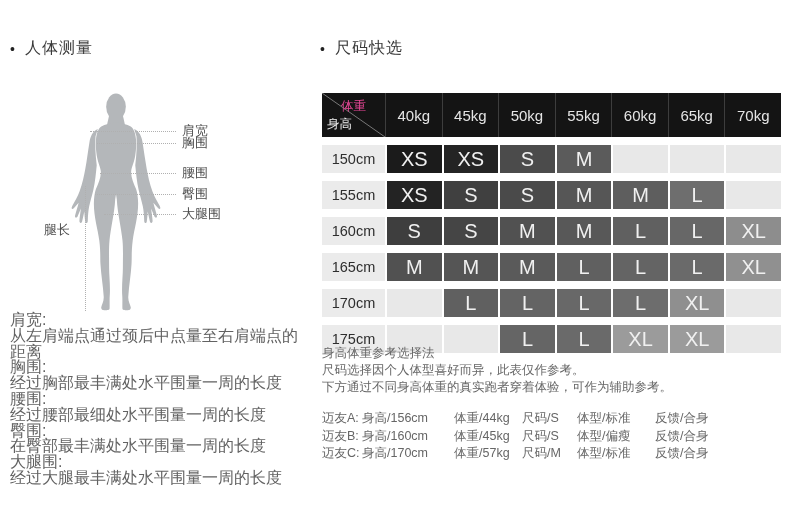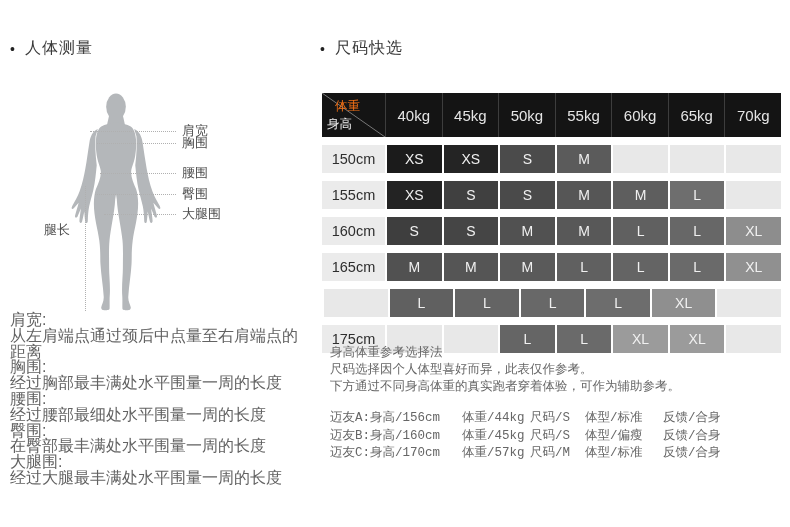--- a/index.html
+++ b/index.html
@@ -32,33 +32,33 @@
   #ml-leg { position:absolute; left:44px; top:221px; font-size:13px; color:#4a4a4a; }
 
   #measure-guide { position:absolute; left:10px; top:312px; width:300px;
                    font-size:16px; line-height:15.8px; color:#626262; }
 
   
   #size-table { position:absolute; left:322px; top:93px; width:459px; }
   #table-header { display:flex; height:44px; background:#141414; }
   #corner-cell { position:relative; width:63px; height:44px; flex:none; }
   #corner-cell svg { position:absolute; left:0; top:0; }
-  .corner-tr { position:absolute; top:5px; right:25px; font-size:12.5px; color:#f97316; }
+  .corner-tr { position:absolute; top:5px; right:19px; font-size:12.5px; color:#ec4899; }
   .corner-bl { position:absolute; bottom:4px; left:5px; font-size:12.5px; color:#f2f2f2; }
   .wcell { flex:1; display:flex; align-items:center; justify-content:center;
            font-size:15px; color:#e5e5e5; border-left:1px solid #3d3d3d; }
   .trow { display:flex; height:28px; margin-top:8px; }
   .rhead { width:63px; flex:none; background:#ebebeb; color:#2e2e2e; font-size:14.5px;
            display:flex; align-items:center; justify-content:center; }
   .scell { flex:1; margin-left:2px; display:flex; align-items:center; justify-content:center;
-           font-size:14px; color:#f0f0f0; }
+           font-size:20px; color:#f0f0f0; }
 
   
-  #notes { position:absolute; left:330px; top:345px; width:460px;
-           font-size:12.5px; line-height:17px; color:#666;font-family:Liberation Mono, monospace; }
+  #notes { position:absolute; left:322px; top:345px; width:460px;
+           font-size:12.5px; line-height:17px; color:#666; }
   #runners { margin-top:14px; }
   .runner { display:flex; line-height:17.5px; white-space:nowrap; }
   .runner .c0 { width:40px; } .runner .c1 { width:92px; } .runner .c2 { width:68px; }
   .runner .c3 { width:55px; } .runner .c4 { width:78px; }
 </style>
 </head>
 <body>
 
 <h2 class="section-title" id="title-left">
   <span class="bullet">•</span>
@@ -209,20 +209,21 @@
         <div class="rhead">165cm</div>
         <div class="scell" style="background: rgb(81, 81, 81);">M</div>
         <div class="scell" style="background: rgb(85, 85, 85);">M</div>
         <div class="scell" style="background: rgb(90, 90, 90);">M</div>
         <div class="scell" style="background: rgb(96, 96, 96);">L</div>
         <div class="scell" style="background: rgb(100, 100, 100);">L</div>
         <div class="scell" style="background: rgb(106, 106, 106);">L</div>
         <div class="scell" style="background: rgb(144, 144, 144);">XL</div>
       </div>
       <div class="trow">
+        <div class="rhead">170cm</div>
         <div class="scell" style="background: rgb(232, 232, 232);"></div>
         <div class="scell" style="background: rgb(96, 96, 96);">L</div>
         <div class="scell" style="background: rgb(100, 100, 100);">L</div>
         <div class="scell" style="background: rgb(104, 104, 104);">L</div>
         <div class="scell" style="background: rgb(109, 109, 109);">L</div>
         <div class="scell" style="background: rgb(143, 143, 143);">XL</div>
         <div class="scell" style="background: rgb(232, 232, 232);"></div>
       </div>
       <div class="trow">
         <div class="rhead">175cm</div>

